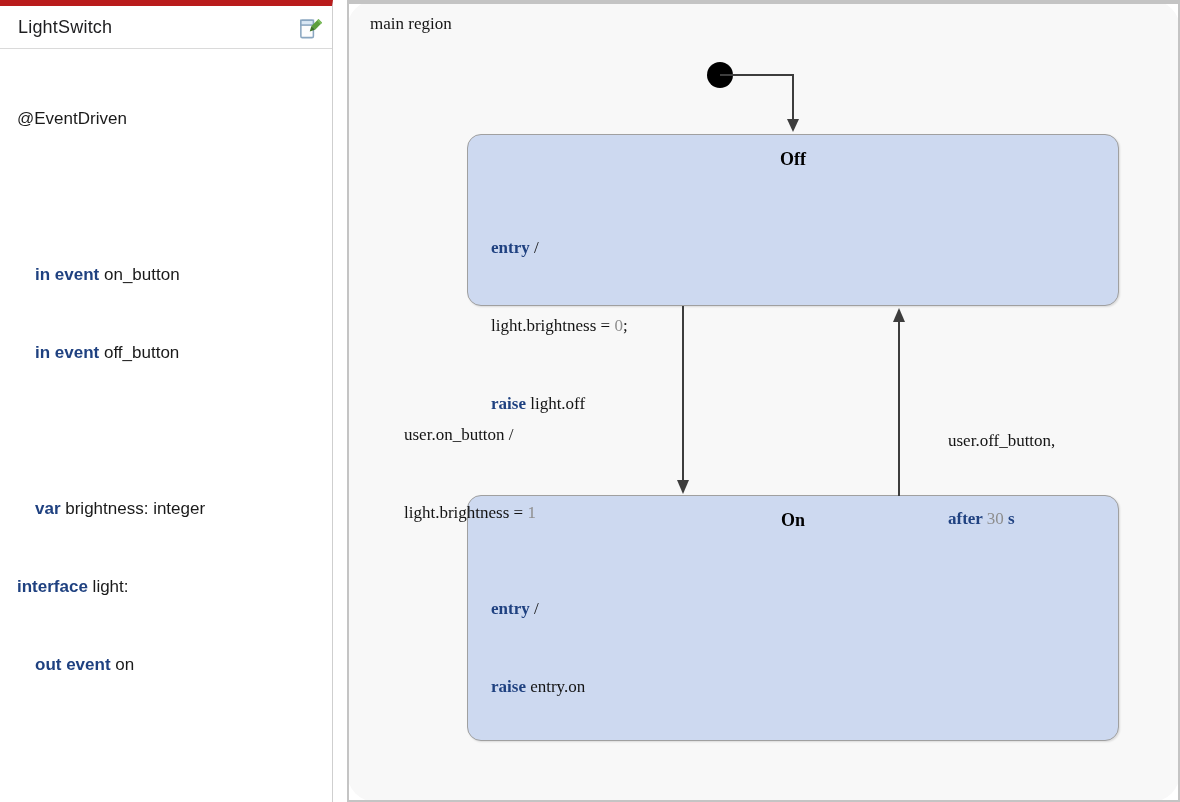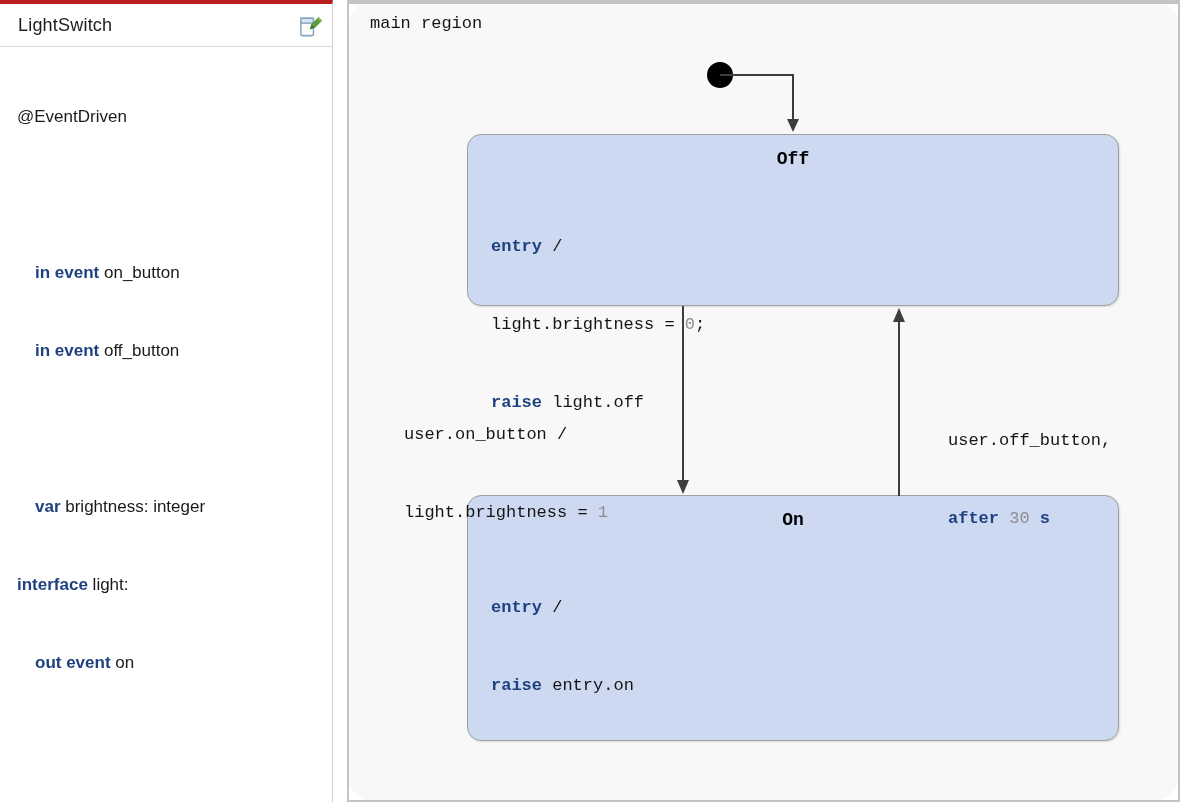--- a/index.html
+++ b/index.html
@@ -10,37 +10,37 @@
     --edge:#3d3d3d;
     --panel-text:#1a1a1a;
   }
   *{margin:0;padding:0;box-sizing:border-box;}
   html,body{width:1180px;height:802px;background:#fff;overflow:hidden;}
   body{font-family:"Liberation Sans",sans-serif;color:var(--panel-text);}
   .page{position:relative;width:1180px;height:802px;background:#fff;}
 
   
   .left-panel{position:absolute;left:0;top:0;width:333px;height:802px;
-    background:#fff;border-top:4px solid #b91c1c;border-right:1px solid #cfcfcf;}
+    background:#fff;border-top:6px solid #b91c1c;border-right:1px solid #cfcfcf;}
   .panel-header{height:43px;display:flex;align-items:center;
     padding:0 8px 0 18px;border-bottom:1px solid #dadada;}
   .panel-title{font-size:18px;color:#1d1d1f;letter-spacing:.2px;flex:1;}
   .sct-icon{width:27px;height:27px;display:block;}
   .decl-section{position:absolute;left:0;top:48px;width:332px;padding:0 0 0 17px;
     font-size:17px;line-height:26px;white-space:pre-wrap;}
   .decl-line{height:26px;}
   .decl-indent{padding-left:18px;}
   .kw{color:var(--kw);font-weight:bold;}
   .num{color:var(--num);}
 
   
   .canvas{position:absolute;left:347px;top:0;width:833px;height:802px;background:#f8f8f8;}
   .canvas-frame{position:absolute;inset:0;border:2px solid #c4c4c4;border-top-width:4px;
     pointer-events:none;z-index:30;}
-  .diagram-font{font-family:Liberation Mono, monospace;border-radius:29px;}
+  .diagram-font{font-family:Liberation Serif, serif;border-radius:29px;}
   .region-label{position:absolute;left:23px;top:14px;font-size:17px;color:#141414;}
   .initial-dot{position:absolute;left:360px;top:62px;width:26px;height:26px;
     border-radius:50%;background:#000;}
   .state{position:absolute;width:652px;background:var(--state-fill);
     border:1.5px solid var(--state-border);border-radius:14px;
     box-shadow:1px 1px 2px rgba(0,0,0,0.12);}
   .state-off{left:120px;top:134px;height:172px;}
   .state-on{left:120px;top:495px;height:246px;}
   .state-title{margin-top:14px;text-align:center;font-size:18px;font-weight:bold;color:#000;}
   .state-body{margin-top:13px;padding-left:23px;font-size:17px;line-height:26px;

